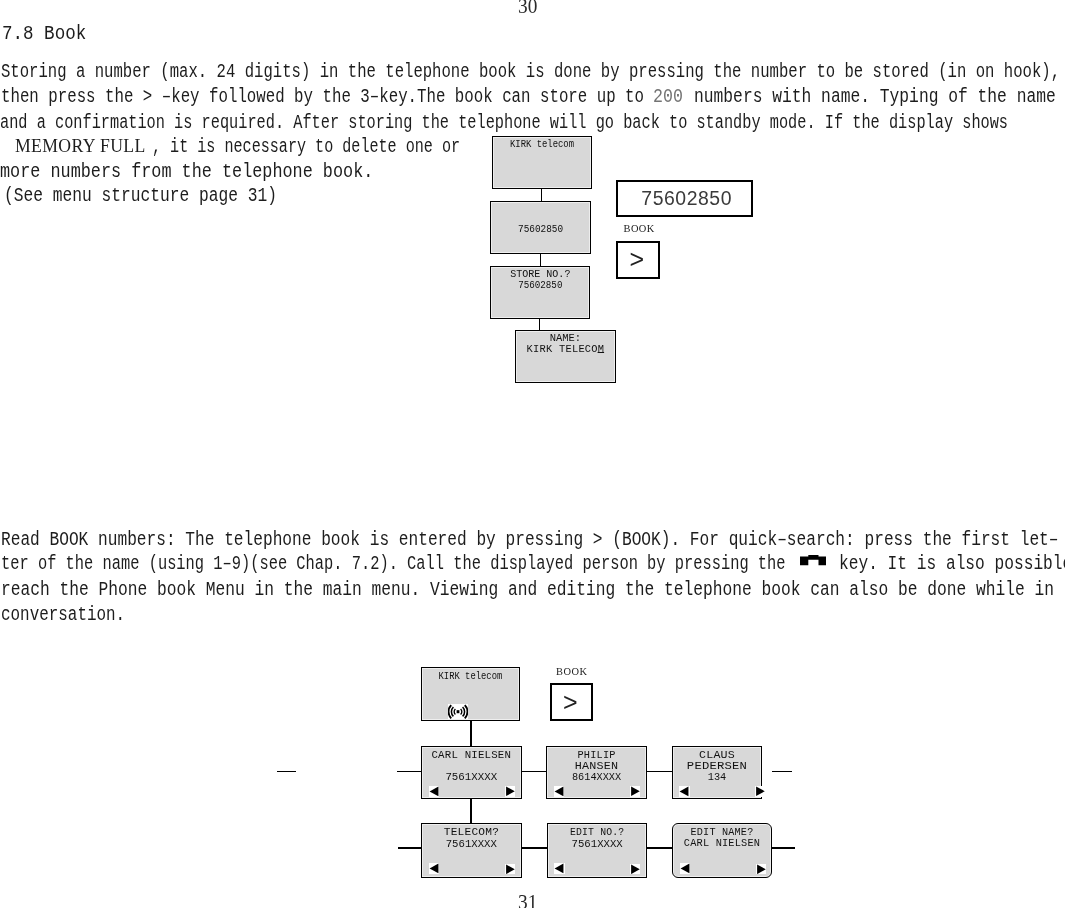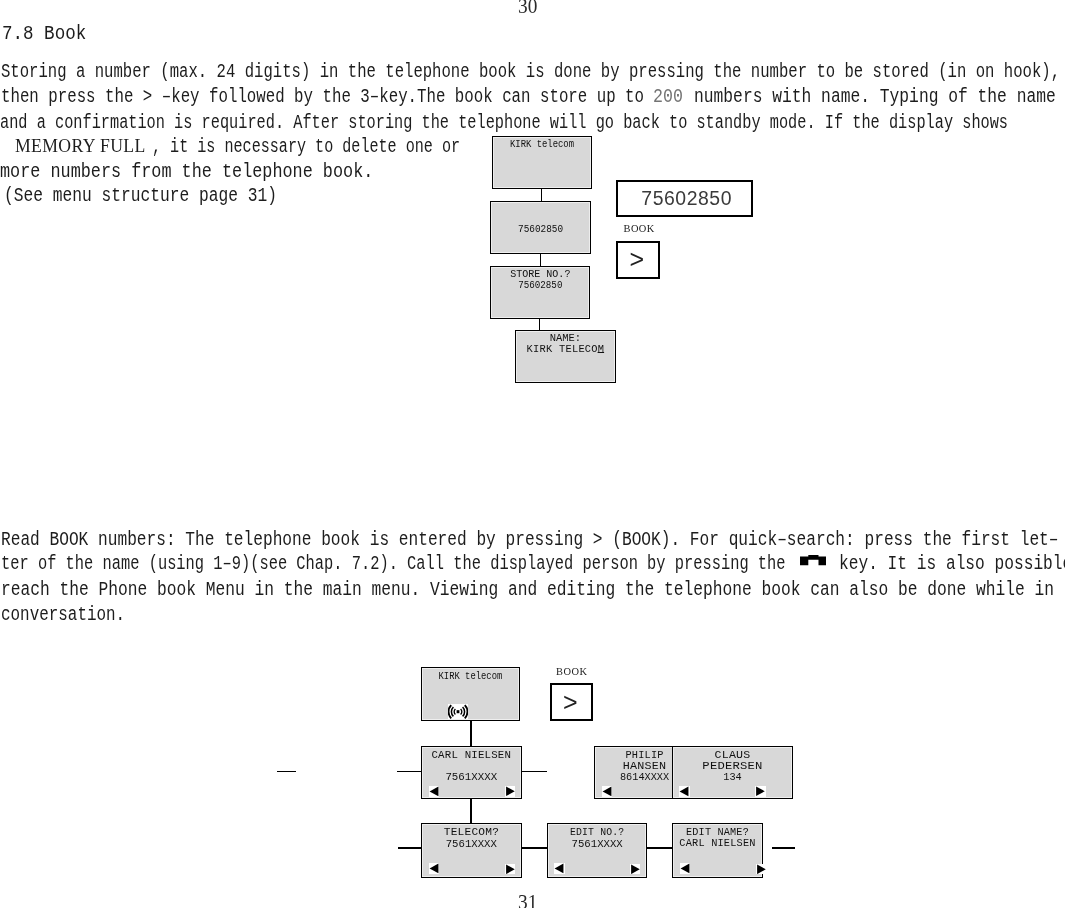--- a/index.html
+++ b/index.html
@@ -128,33 +128,33 @@
     <div class="lt1" style="top:3.1px;font-size:11.2px;letter-spacing:0.2px;transform:scaleX(0.96);transform-origin:50% 0;">CARL NIELSEN</div>
     <div class="lt1" style="top:24.3px;font-size:11.6px;transform:scaleX(0.93);transform-origin:50% 0;">7561XXXX</div>
     <svg class="arw" style="left:6.7px;top:39.6px;width:10.5px;height:10.8px;" viewBox="0 0 21 22">
         <polygon points="19,1 19,21 1,11" fill="#000"></polygon>
       </svg>
     <svg class="arw" style="left:82.5px;top:39.9px;width:10.4px;height:10.6px;" viewBox="0 0 21 22">
         <polygon points="2,1 2,21 20,11" fill="#000"></polygon>
       </svg>
   </div>
 
-  <div class="lcd2" style="left:546.2px;top:745.6px;width:101.1px;height:53.7px;margin-left:48px;">
+  <div class="lcd2" style="left:546.2px;top:745.6px;width:101.1px;height:53.7px;">
     <div class="lt1" style="top:3.1px;font-size:11.2px;letter-spacing:0.2px;transform:scaleX(0.92);transform-origin:50% 0;">PHILIP</div>
     <div class="lt1" style="top:14.8px;font-size:11.2px;letter-spacing:0.2px;transform:scaleX(1.05);transform-origin:50% 0;">HANSEN</div>
     <div class="lt1" style="top:24.3px;font-size:11.6px;transform:scaleX(0.885);transform-origin:50% 0;">8614XXXX</div>
     <svg class="arw" style="left:6.7px;top:39.6px;width:10.5px;height:10.8px;" viewBox="0 0 21 22">
         <polygon points="19,1 19,21 1,11" fill="#000"></polygon>
       </svg>
     <svg class="arw" style="left:82.5px;top:39.9px;width:10.4px;height:10.6px;" viewBox="0 0 21 22">
         <polygon points="2,1 2,21 20,11" fill="#000"></polygon>
       </svg>
   </div>
 
-  <div class="lcd2" style="left:671.7px;top:745.6px;width:121px;height:53.7px;">
+  <div class="lcd2" style="left:671.7px;top:745.6px;width:90px;height:53.7px;">
     <div class="lt1" style="top:3.1px;font-size:11.2px;letter-spacing:0.2px;transform:scaleX(1.04);transform-origin:50% 0;">CLAUS</div>
     <div class="lt1" style="top:14.8px;font-size:11.2px;letter-spacing:0.2px;transform:scaleX(1.09);transform-origin:50% 0;">PEDERSEN</div>
     <div class="lt1" style="top:24.3px;font-size:11.6px;transform:scaleX(0.885);transform-origin:50% 0;">134</div>
     <svg class="arw" style="left:6.7px;top:39.6px;width:10.5px;height:10.8px;" viewBox="0 0 21 22">
         <polygon points="19,1 19,21 1,11" fill="#000"></polygon>
       </svg>
     <svg class="arw" style="left:82.5px;top:39.9px;width:10.4px;height:10.6px;" viewBox="0 0 21 22">
         <polygon points="2,1 2,21 20,11" fill="#000"></polygon>
       </svg>
   </div>
@@ -174,21 +174,21 @@
     <div class="lt1" style="top:2.5px;font-size:11.2px;letter-spacing:0.2px;transform:scaleX(0.875);transform-origin:50% 0;">EDIT NO.?</div>
     <div class="lt1" style="top:14.2px;font-size:11.6px;transform:scaleX(0.92);transform-origin:50% 0;">7561XXXX</div>
     <svg class="arw" style="left:6.7px;top:39.3px;width:10.5px;height:10.8px;" viewBox="0 0 21 22">
         <polygon points="19,1 19,21 1,11" fill="#000"></polygon>
       </svg>
     <svg class="arw" style="left:82.5px;top:39.6px;width:10.4px;height:10.6px;" viewBox="0 0 21 22">
         <polygon points="2,1 2,21 20,11" fill="#000"></polygon>
       </svg>
   </div>
 
-  <div class="lcd2" style="left:672.2px;top:823.1px;width:91px;height:54.5px;">
+  <div class="lcd2" style="left:672.2px;top:823.1px;width:100px;height:54.5px;border-radius:6px;">
     <div class="lt1" style="top:2.5px;font-size:11.2px;letter-spacing:0.2px;transform:scaleX(0.91);transform-origin:50% 0;">EDIT NAME?</div>
     <div class="lt1" style="top:14.2px;font-size:11.2px;letter-spacing:0.2px;transform:scaleX(0.92);transform-origin:50% 0;">CARL NIELSEN</div>
     <svg class="arw" style="left:6.7px;top:39.3px;width:10.5px;height:10.8px;" viewBox="0 0 21 22">
         <polygon points="19,1 19,21 1,11" fill="#000"></polygon>
       </svg>
     <svg class="arw" style="left:82.5px;top:39.6px;width:10.4px;height:10.6px;" viewBox="0 0 21 22">
         <polygon points="2,1 2,21 20,11" fill="#000"></polygon>
       </svg>
   </div>
 

